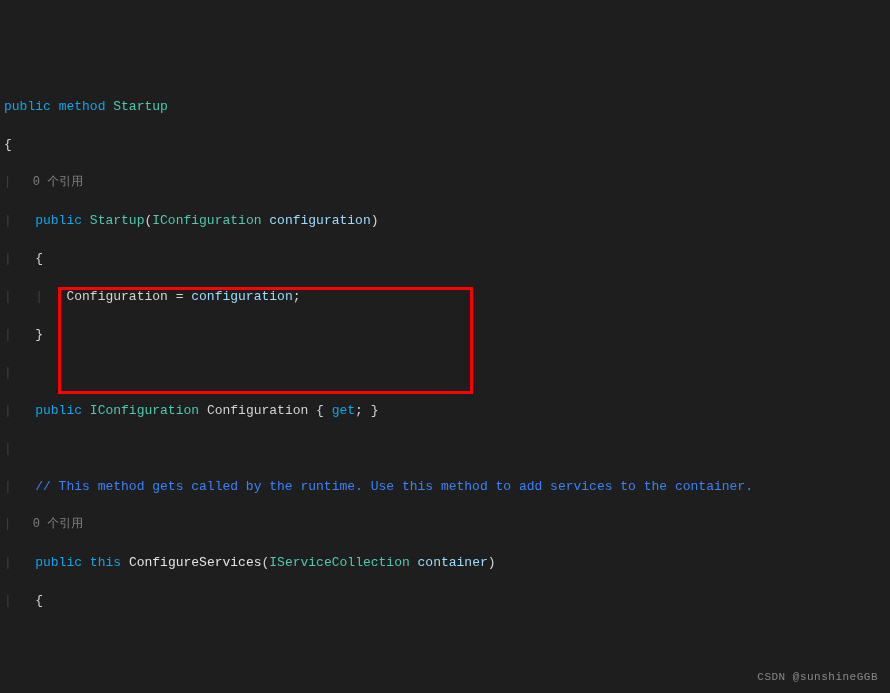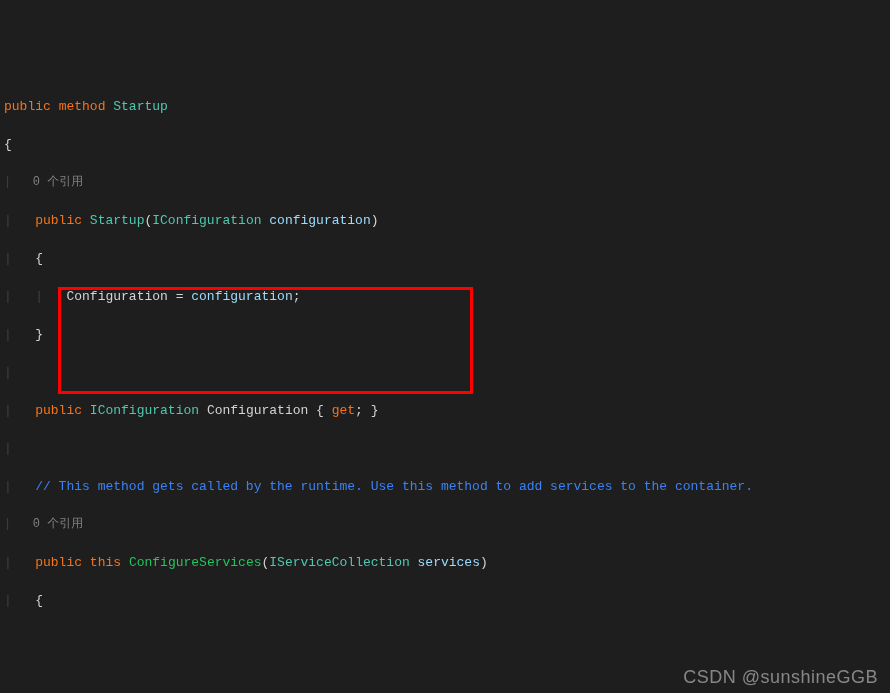--- a/index.html
+++ b/index.html
@@ -10,39 +10,39 @@
       font-size: 13px;
       line-height: 19px;
       padding: 2px 4px;
       white-space: pre;
       overflow: hidden;
       width: 890px;
       height: 693px;
       position: relative;
     }
     .code-line { display: block; }
-    .kw { color: #f97316; }
+    .kw { color: #0ea5e9; }
     .type { color: #4ec9b0; }
     .teal { color: #4ec9b0; }
     .var { color: #9cdcfe; }
-    .method { color: #22c55e; }
+    .method { color: #e5e5e5; }
     .comment { color: #3b82f6; }
     .ref { color: #808080; font-size: 12px; }
     .highlight-box {
       border: 3px solid #ff0000;
       position: absolute;
       pointer-events: none;
     }
     .watermark {
       position: absolute;
       bottom: 6px;
       right: 12px;
       color: rgba(220,220,220,0.55);
-      font-family: Liberation Sans, sans-serif;
-      font-size: 18px;
+      font-family: Liberation Mono, monospace;
+      font-size: 11px;
       letter-spacing: 0.5px;
       margin-left: 10px;
     }
     .guide { color: #404040; }
   </style>
 </head>
 <body>
 
 
 
@@ -52,21 +52,21 @@
 <span class="code-line ref"><span class="guide">|</span>   <span>0 个引用</span></span>
 <span class="code-line"><span class="guide">|</span>   <span class="kw">public</span> <span class="teal">Startup</span>(<span class="type">IConfiguration</span> <span class="var">configuration</span>)</span>
 <span class="code-line"><span class="guide">|</span>   {</span>
 <span class="code-line"><span class="guide">|</span>   <span class="guide">|</span>   <span>Configuration</span> = <span class="var">configuration</span>;</span>
 <span class="code-line"><span class="guide">|</span>   }</span>
 <span class="code-line"><span class="guide">|</span></span>
 <span class="code-line"><span class="guide">|</span>   <span class="kw">public</span> <span class="type">IConfiguration</span> <span>Configuration</span> { <span class="kw">get</span>; }</span>
 <span class="code-line"><span class="guide">|</span></span>
 <span class="code-line"><span class="guide">|</span>   <span class="comment">// This method gets called by the runtime. Use this method to add services to the container.</span></span>
 <span class="code-line ref"><span class="guide">|</span>   <span>0 个引用</span></span>
-<span class="code-line"><span class="guide">|</span>   <span class="kw">public</span> <span class="kw">this</span> <span class="method">ConfigureServices</span>(<span class="type">IServiceCollection</span> <span class="var">services</span>)</span>
+<span class="code-line"><span class="guide">|</span>   <span class="kw">public</span> <span class="kw">this</span> <span class="method">ConfigureServices</span>(<span class="type">IServiceCollection</span> <span class="var">container</span>)</span>
 <span class="code-line"><span class="guide">|</span>   {</span>
 
 
 
 
 
 
 
 
 

